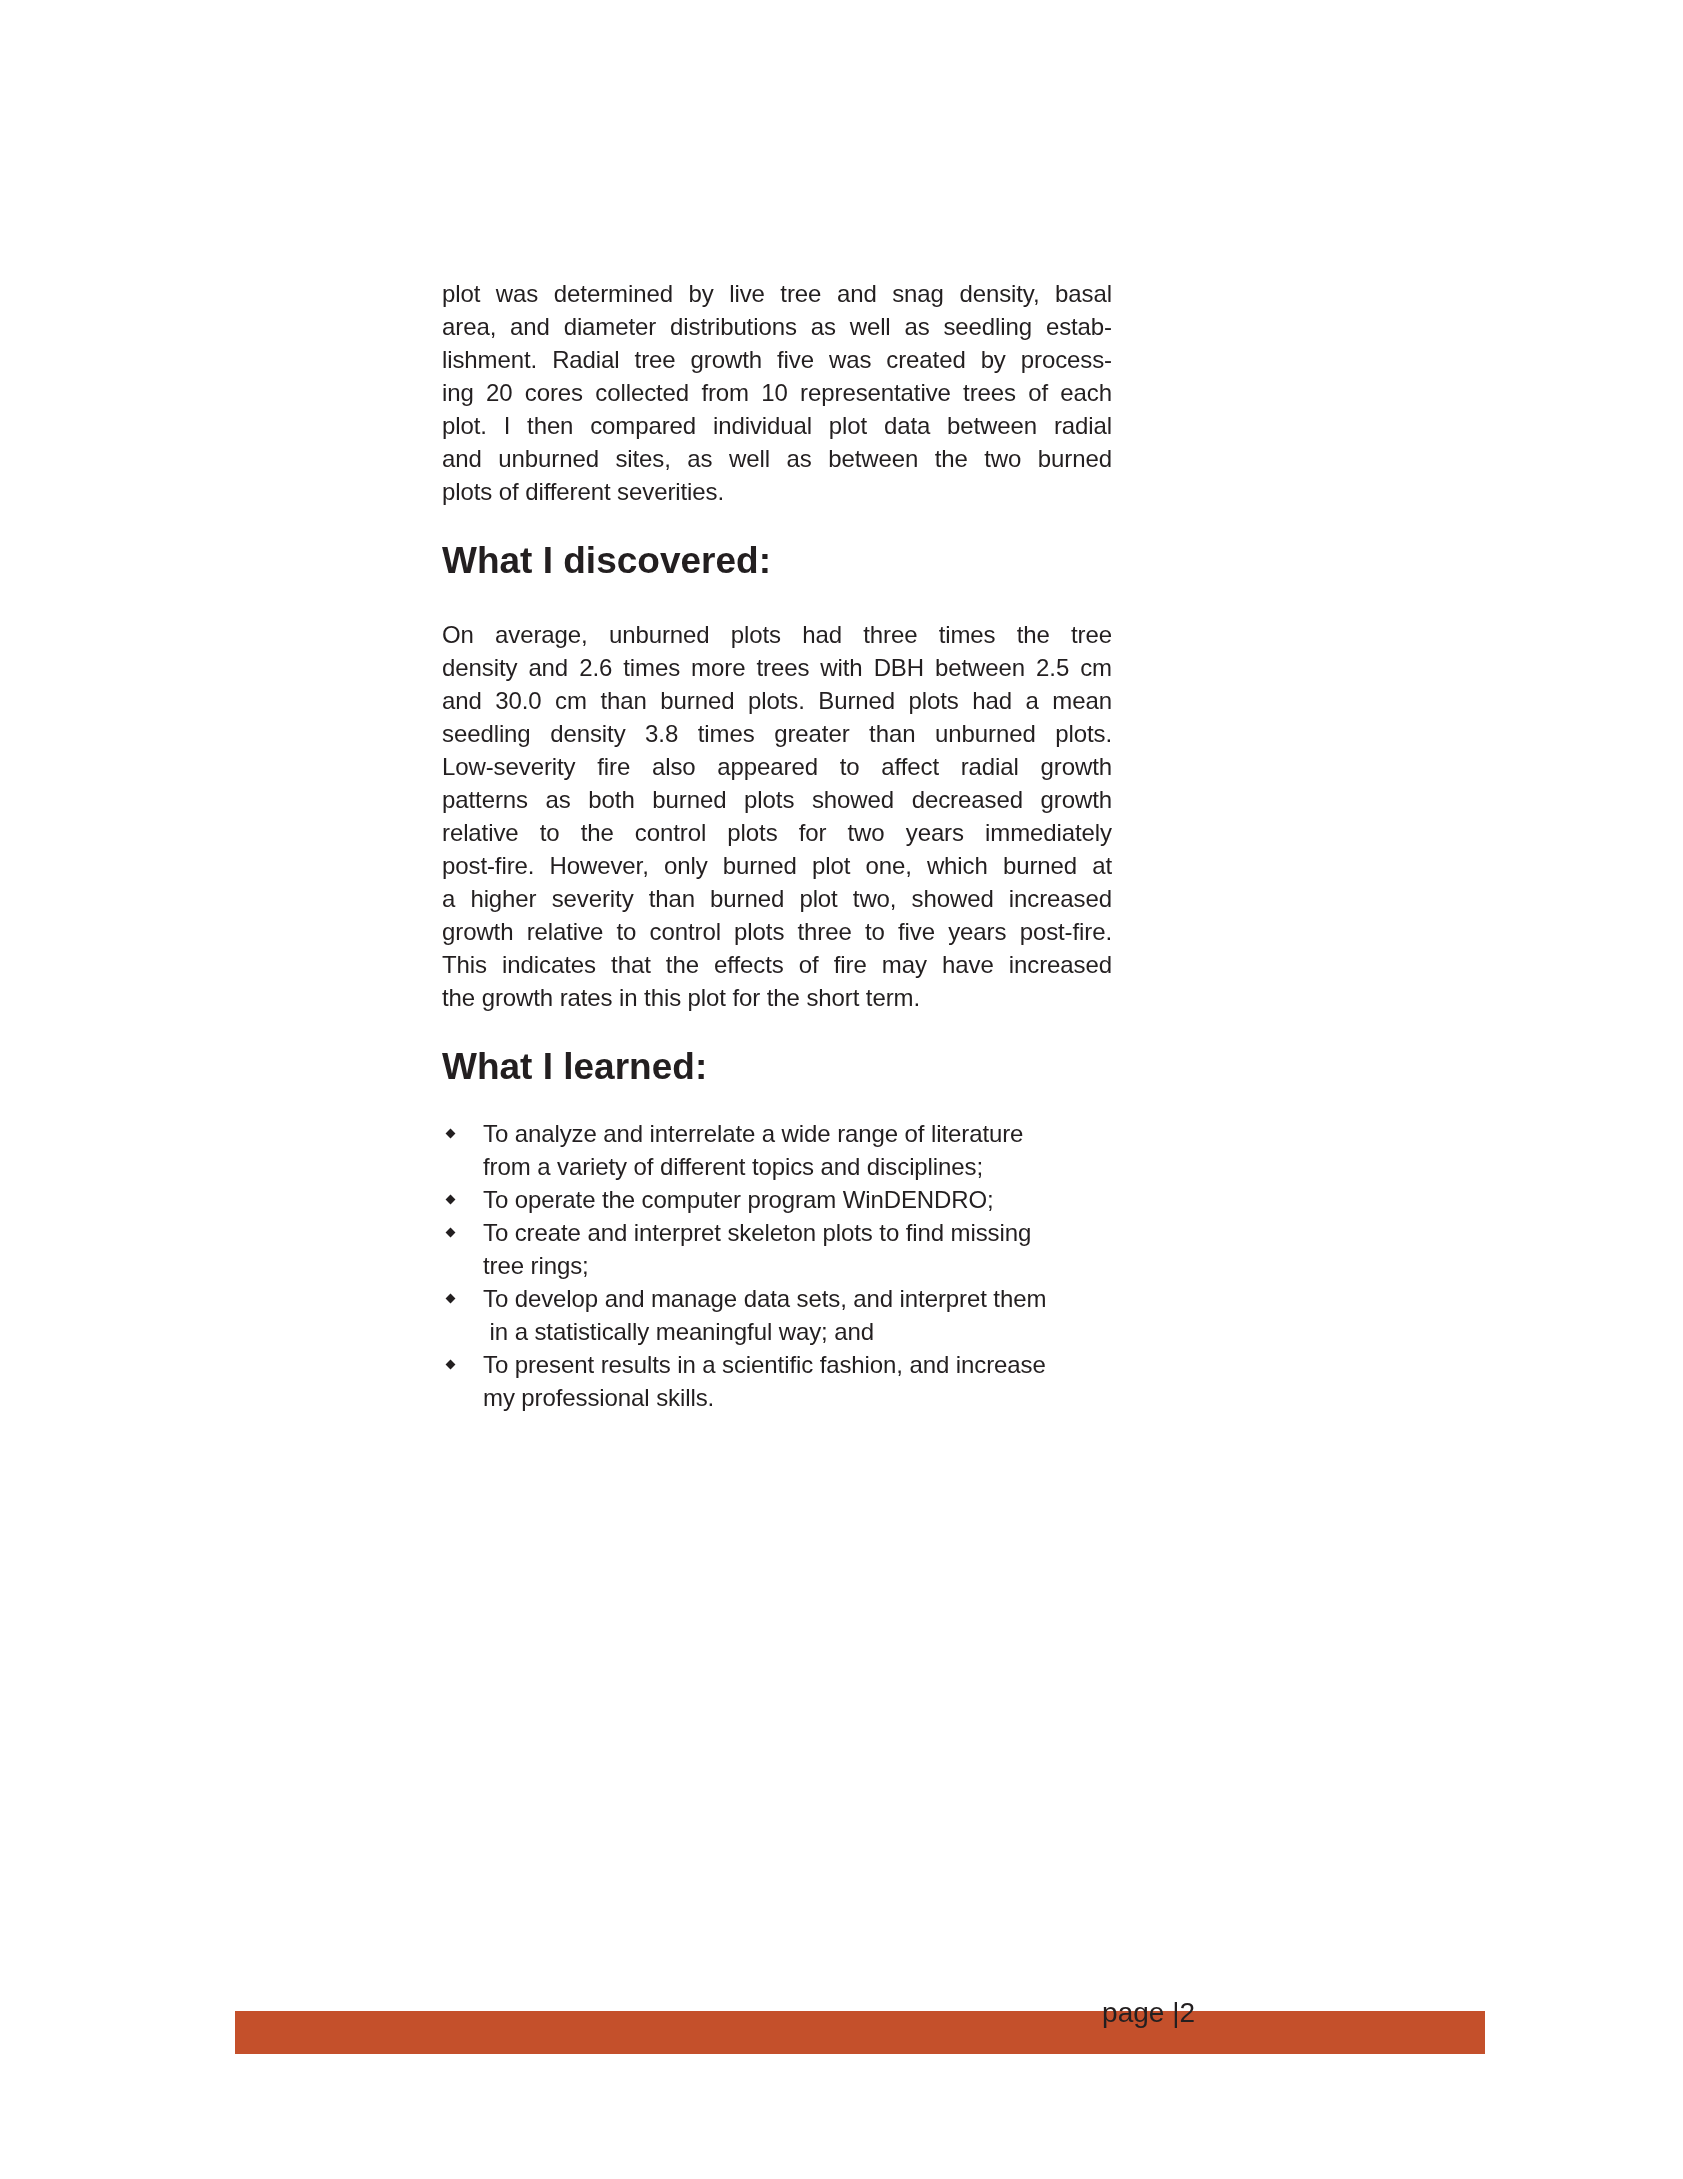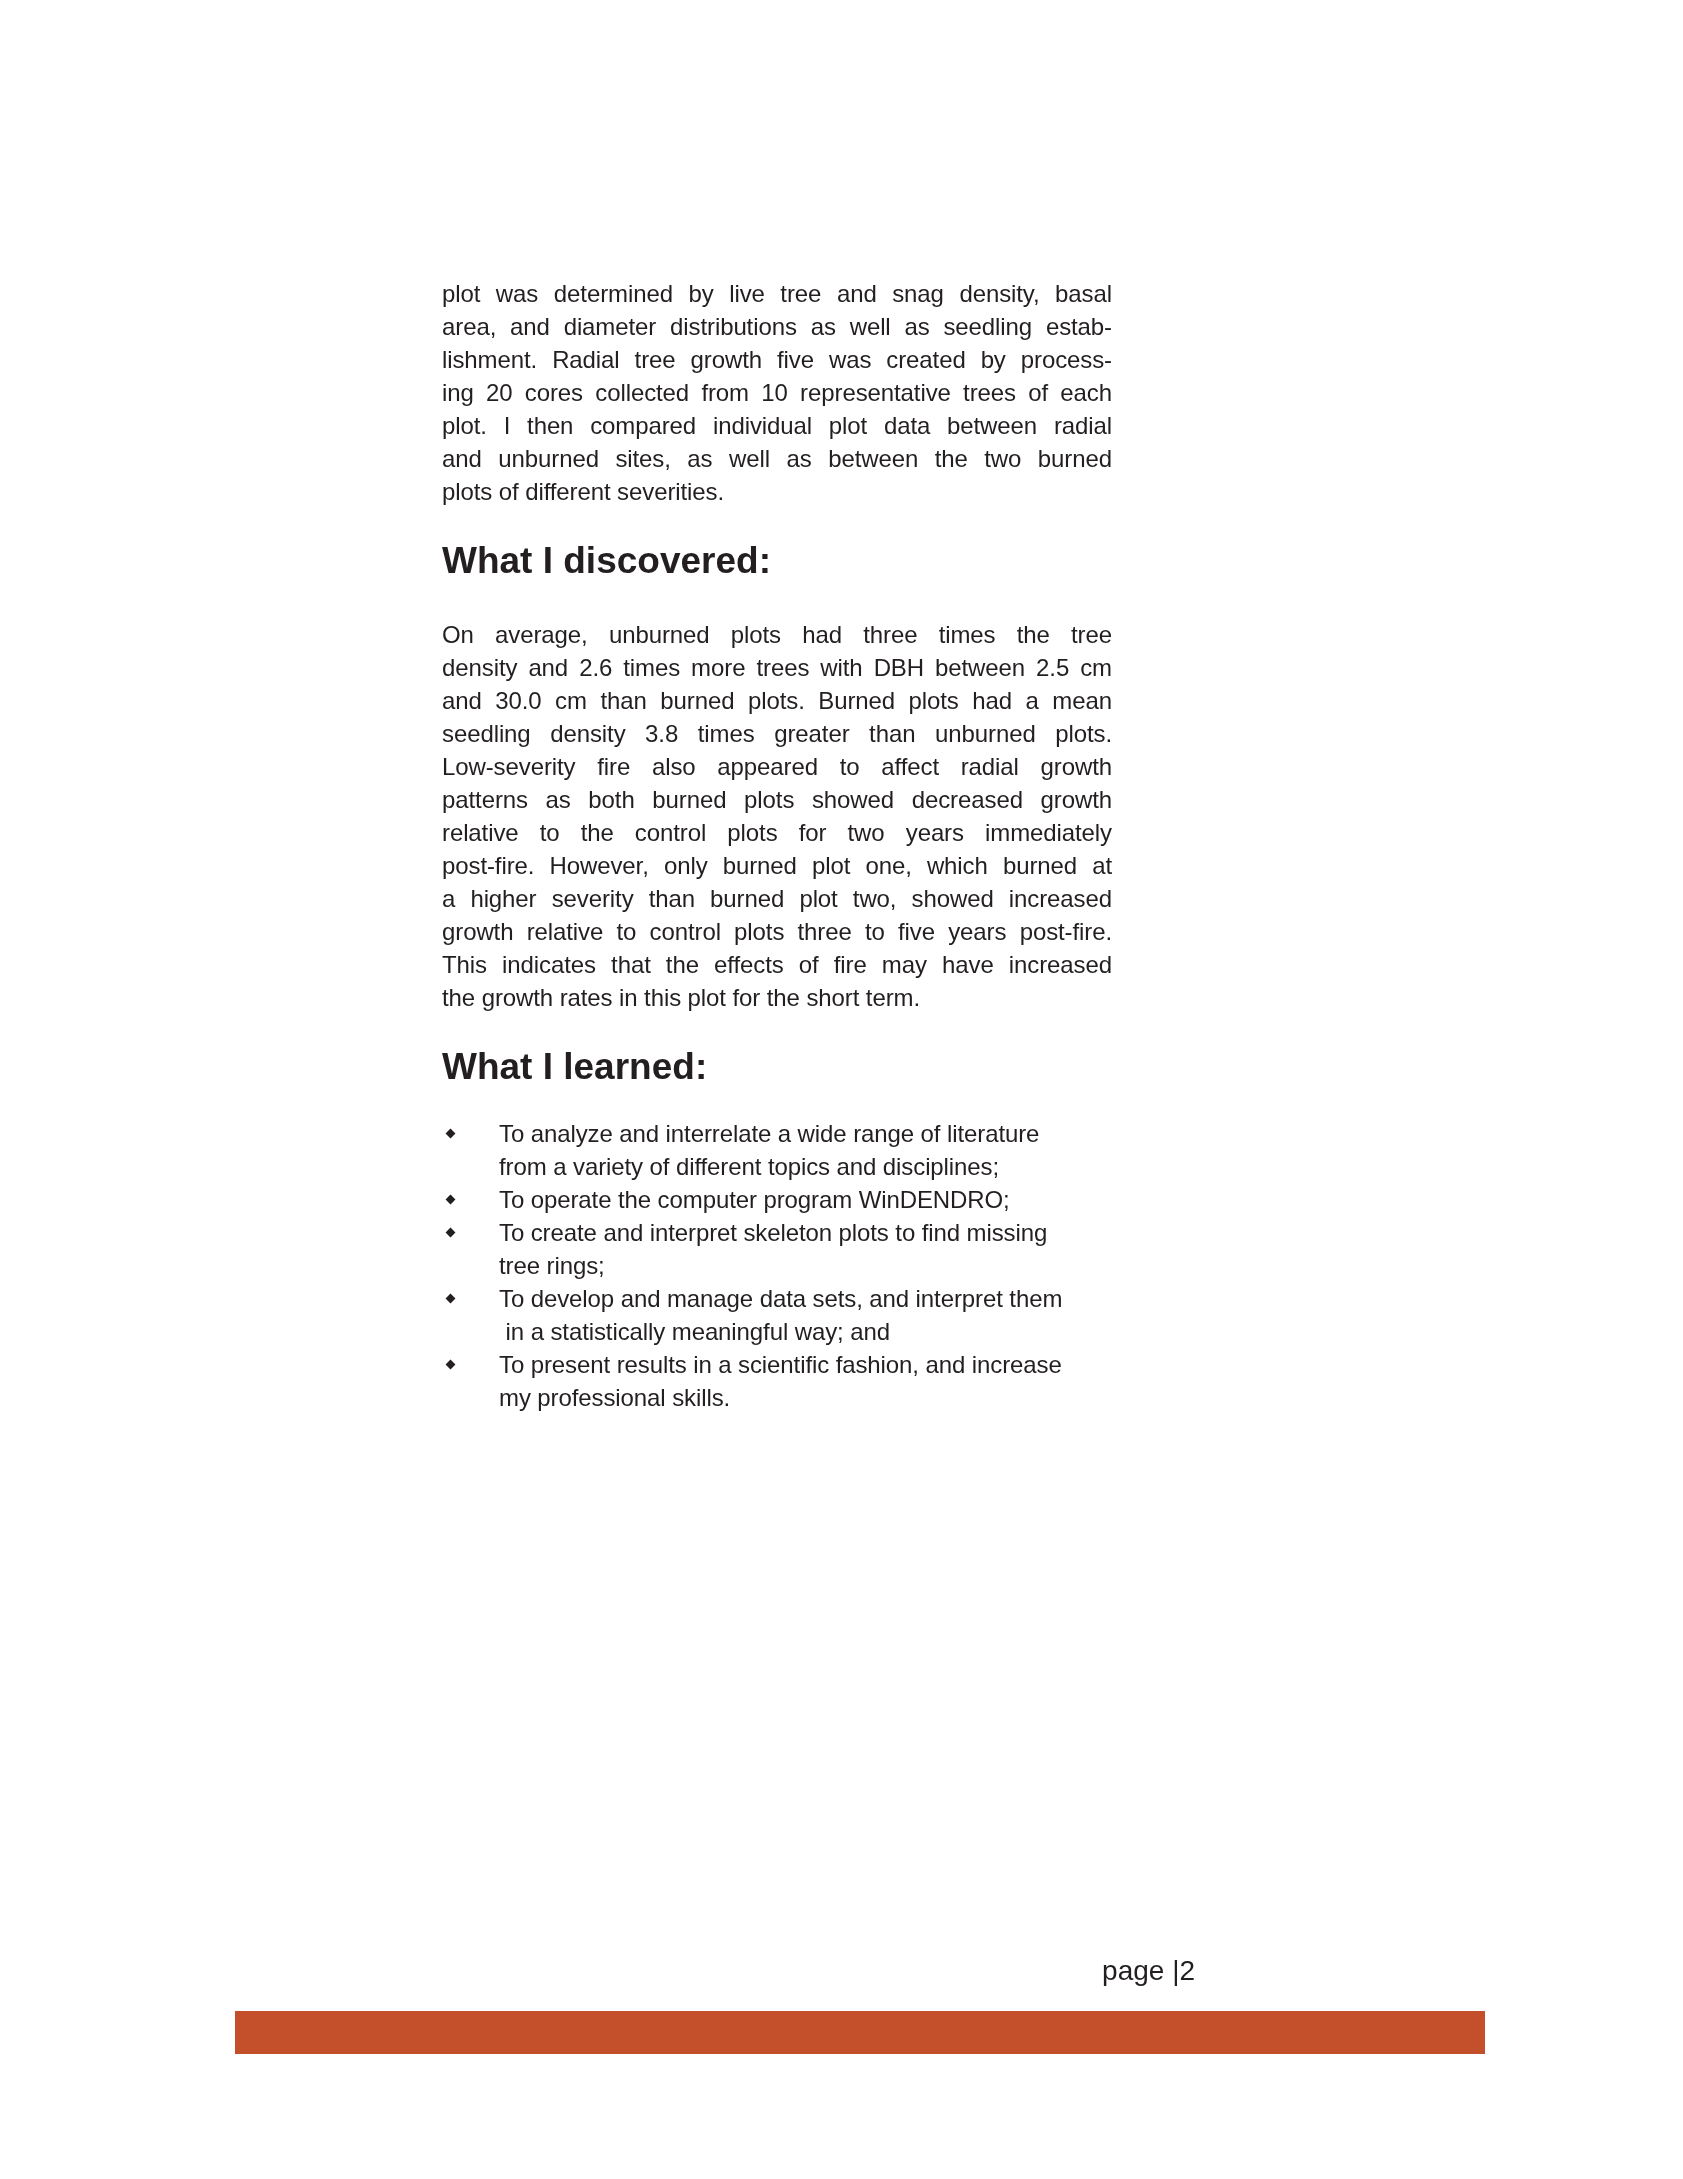--- a/index.html
+++ b/index.html
@@ -59,33 +59,32 @@
     height: 7px;
     background: #231F20;
     transform: rotate(45deg);
   }
   .btext { flex: 1; }
   .btext .bline {
     white-space: pre-wrap;
     height: 33px;
     overflow: hidden;
     text-align: left;
-    margin-left: 16px;
   }
   .accent-bar {
     position: absolute;
     left: 235px;
     top: 2011px;
     width: 1448px;
     height: 43px;
     background: #C4502B;
   }
   .page-number {
     position: absolute;
-    top: 1954px;
+    top: 1996px;
     right: 290px;
     font-size: 28px;
     line-height: 33px;
     color: #231F20;
   }
 </style>
 </head>
 <body>
 
 <div class="page" style="color: rgb(35, 31, 32);">

